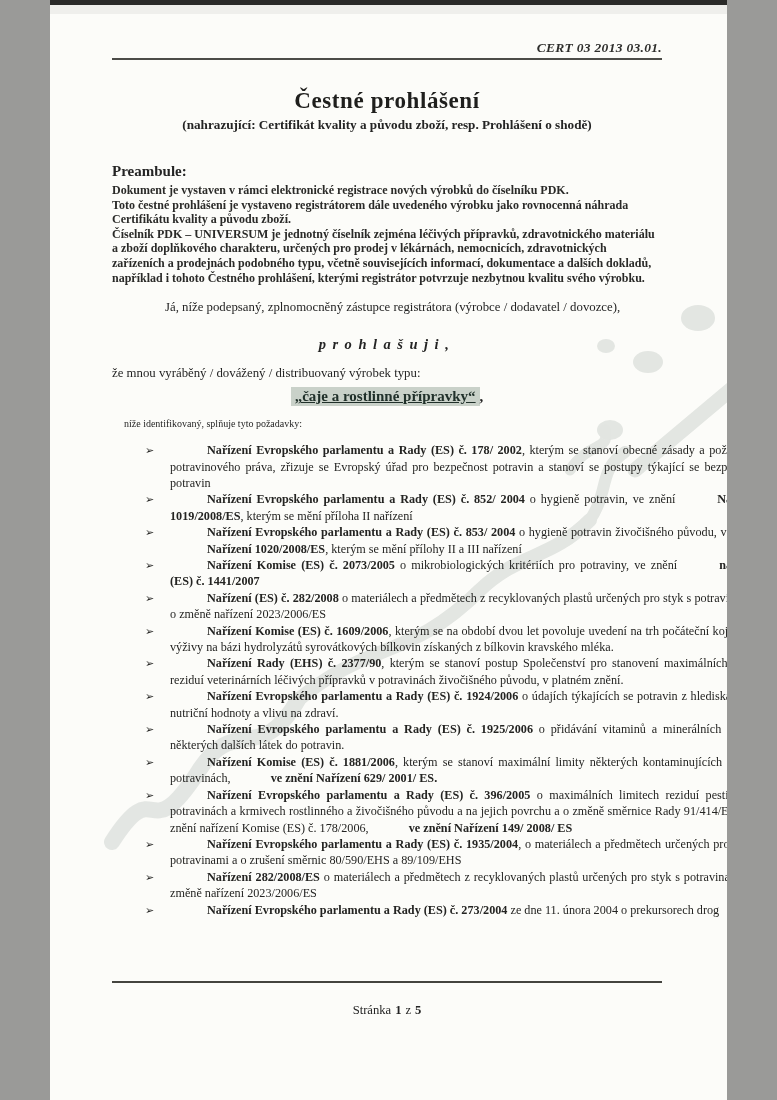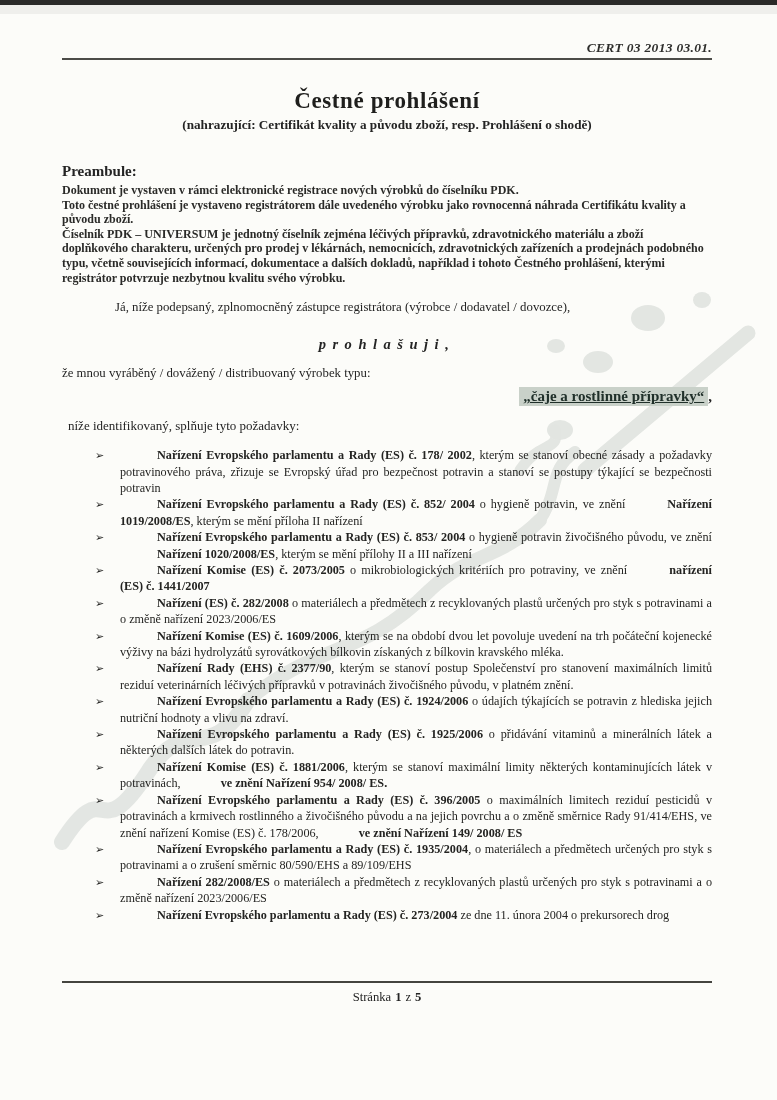--- a/index.html
+++ b/index.html
@@ -1,18 +1,18 @@
 <!DOCTYPE html>
 <html><head>
 <meta charset="utf-8">
 <style>
   html,body { margin:0; padding:0; background:#9a9a98; }
   .page {
     position: relative;
-    width: 777px; height: 1100px;
+    width: 677px; height: 1100px;
     margin: 0 auto;
     background: #fcfcf9;
     overflow: hidden;
     font-family: "Liberation Serif", serif;
     color: #242424;
   }
   .scan-edge-top { position:absolute; top:0; left:0; right:0; height:5px; background:#2a2a28; }
   .scan-band { position:absolute; top:5px; left:0; right:0; height:9px; background:#efefec; }
   .watermark-svg { position:absolute; top:0; left:0; pointer-events:none; }
   .content { position:relative; z-index:1; padding: 40px 65px 0 62px; }
@@ -34,42 +34,42 @@
     font-weight: bold; font-size: 12px; line-height: 14.6px;
     margin: 0; max-width: 655px; color:#2a2a28;
   }
 
   .intro { font-size: 12.8px; margin: 15px 0 0 53px; }
   .verb {
     text-align: center; font-weight: bold; font-size: 14.5px;
     letter-spacing: .45em; margin: 21px 0 0; font-style: italic;
   }
   .product-lead { font-size: 12.8px; margin: 13px 0 0; }
-  .product-line { text-align: right; margin: 7px 0 0; font-size: 15px; font-weight: bold; }
+  .product-line { text-align: center; margin: 7px 0 0; font-size: 15px; font-weight: bold; }
   .product-type {
     background: #c9d1c9; text-decoration: underline;
     padding: 1px 4px 2px; color:#20302a;
   }
   .product-comma { font-weight: bold; }
-  .req-lead { font-size: 13px; margin: 13px 6px 0; }
+  .req-lead { font-size: 10px; margin: 13px 12px 0; }
 
   .requirements { list-style: none; margin: 13px 0 0 33px; padding: 0; }
   .req-item {
     position: relative; padding-left: 25px;
     font-size: 12.2px; line-height: 16.4px;
     text-align: justify; color:#242422;
     width: 592px;
   }
   .req-item .marker { position: absolute; left: 0; top: 0; font-size: 11px; }
   .req-item .b { font-weight: bold; margin-left: 37px; }
 
   .footer {
     position: absolute; z-index:1; left: 62px; right: 65px; top: 981px;
     border-top: 2px solid #44443f;
-    text-align: center; font-size: 12.6px; padding-top: 7px;
+    text-align: center; font-size: 12.6px; padding-top: 20px;
   }
   .footer span, .footer b { margin: 0 2px; }
 </style>
 </head>
 <body>
 
 <div class="page">
   <div class="scan-edge-top"></div>
   <div class="scan-band"></div>
 
@@ -115,21 +115,21 @@
     <ul class="requirements" id="requirements-list">
         <li class="req-item"><span class="marker">➢</span><span><span class="b">Nařízení Evropského parlamentu a Rady (ES) č. 178/ 2002</span><span>, kterým se stanoví obecné zásady a požadavky potravinového práva, zřizuje se Evropský úřad pro bezpečnost potravin a stanoví se postupy týkající se bezpečnosti potravin</span></span></li>
         <li class="req-item"><span class="marker">➢</span><span><span class="b">Nařízení Evropského parlamentu a Rady (ES) č. 852/ 2004</span><span> o hygieně potravin, ve znění </span><span class="b">Nařízení 1019/2008/ES</span><span>, kterým se mění příloha II nařízení</span></span></li>
         <li class="req-item"><span class="marker">➢</span><span><span class="b">Nařízení Evropského parlamentu a Rady (ES) č. 853/ 2004</span><span> o hygieně potravin živočišného původu, ve znění </span><span class="b">Nařízení 1020/2008/ES</span><span>, kterým se mění přílohy II a III nařízení</span></span></li>
         <li class="req-item"><span class="marker">➢</span><span><span class="b">Nařízení Komise (ES) č. 2073/2005</span><span> o mikrobiologických kritériích pro potraviny, ve znění </span><span class="b">nařízení (ES) č. 1441/2007</span></span></li>
         <li class="req-item"><span class="marker">➢</span><span><span class="b">Nařízení (ES) č. 282/2008</span><span> o materiálech a předmětech z recyklovaných plastů určených pro styk s potravinami a o změně nařízení 2023/2006/ES</span></span></li>
         <li class="req-item"><span class="marker">➢</span><span><span class="b">Nařízení Komise (ES) č. 1609/2006</span><span>, kterým se na období dvou let povoluje uvedení na trh počáteční kojenecké výživy na bázi hydrolyzátů syrovátkových bílkovin získaných z bílkovin kravského mléka.</span></span></li>
         <li class="req-item"><span class="marker">➢</span><span><span class="b">Nařízení Rady (EHS) č. 2377/90</span><span>, kterým se stanoví postup Společenství pro stanovení maximálních limitů reziduí veterinárních léčivých přípravků v potravinách živočišného původu, v platném znění.</span></span></li>
         <li class="req-item"><span class="marker">➢</span><span><span class="b">Nařízení Evropského parlamentu a Rady (ES) č. 1924/2006</span><span> o údajích týkajících se potravin z hlediska jejich nutriční hodnoty a vlivu na zdraví.</span></span></li>
         <li class="req-item"><span class="marker">➢</span><span><span class="b">Nařízení Evropského parlamentu a Rady (ES) č. 1925/2006</span><span> o přidávání vitaminů a minerálních látek a některých dalších látek do potravin.</span></span></li>
-        <li class="req-item"><span class="marker">➢</span><span><span class="b">Nařízení Komise (ES) č. 1881/2006</span><span>, kterým se stanoví maximální limity některých kontaminujících látek v potravinách, </span><span class="b">ve znění Nařízení 954/ 2008/ ES.</span></span></li>
+        <li class="req-item"><span class="marker">➢</span><span><span class="b">Nařízení Komise (ES) č. 1881/2006</span><span>, kterým se stanoví maximální limity některých kontaminujících látek v potravinách, </span><span class="b">ve znění Nařízení 629/ 2001/ ES.</span></span></li>
         <li class="req-item"><span class="marker">➢</span><span><span class="b">Nařízení Evropského parlamentu a Rady (ES) č. 396/2005</span><span> o maximálních limitech reziduí pesticidů v potravinách a krmivech rostlinného a živočišného původu a na jejich povrchu a o změně směrnice Rady 91/414/EHS, ve znění nařízení Komise (ES) č. 178/2006, </span><span class="b">ve znění Nařízení 149/ 2008/ ES</span></span></li>
         <li class="req-item"><span class="marker">➢</span><span><span class="b">Nařízení Evropského parlamentu a Rady (ES) č. 1935/2004</span><span>, o materiálech a předmětech určených pro styk s potravinami a o zrušení směrnic 80/590/EHS a 89/109/EHS</span></span></li>
         <li class="req-item"><span class="marker">➢</span><span><span class="b">Nařízení 282/2008/ES</span><span> o materiálech a předmětech z recyklovaných plastů určených pro styk s potravinami a o změně nařízení 2023/2006/ES</span></span></li>
         <li class="req-item"><span class="marker">➢</span><span><span class="b">Nařízení Evropského parlamentu a Rady (ES) č. 273/2004</span><span> ze dne 11. února 2004 o prekursorech drog</span></span></li>
       </ul>
   </div>
 
   <div class="footer">
     <span>Stránka</span><b>1</b><span>z</span><b>5</b>
   </div>

